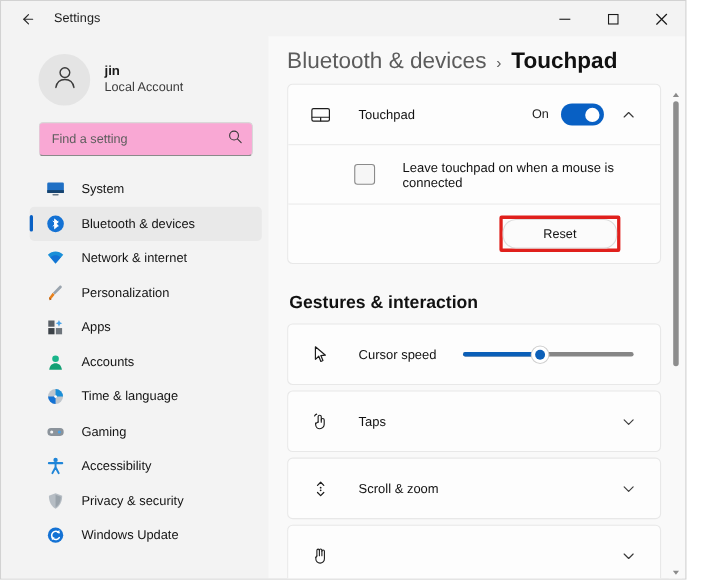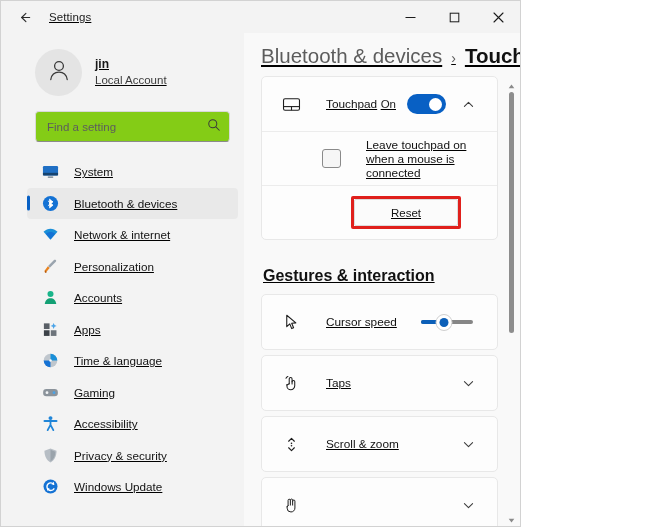--- a/index.html
+++ b/index.html
@@ -7,28 +7,27 @@
   html, body {
     width: 650px;
     height: 527px;
     overflow: hidden;
     font-family: "Liberation Sans", sans-serif;
     background: #ffffff;
   }
 
   #window {
     position: relative;
-    width: 521px;
+    width: 624px;
     height: 527px;
     background: #f3f3f3;
     border: 1px solid #d2d2d2;
     overflow: hidden;
     display: flex;
     flex-direction: column;
-    text-decoration: underline;
   }
 
   
   .titlebar {
     height: 32px;
     min-height: 32px;
     background: #f3f3f3;
     display: flex;
     align-items: center;
     position: relative;
@@ -86,21 +85,21 @@
     flex: none;
   }
   .acct-text { margin-left: 13px; line-height: 1.25; }
   .acct-name { font-size: 12px; font-weight: bold; color: #191919; }
   .acct-type { font-size: 11.5px; color: #3c3c3c; margin-top: 1px; }
 
   .searchwrap { margin: 10px 14px 0 14px; position: relative; }
   .searchbox {
     width: 100%;
     height: 31px;
-    background: #84cc16;
+    background: #f9a8d4;
     border: 1px solid #d8d8d8;
     border-bottom: 1px solid #8a8a8a;
     border-radius: 4px;
     font-family: "Liberation Sans", sans-serif;
     font-size: 11.5px;
     color: #1b1b1b;
     padding: 0 30px 0 11px;
     outline: none;
   }
   .searchbox::placeholder { color: #5d5d5d; }
@@ -264,21 +263,21 @@
     border: 3px solid #e0201c;
     border-radius: 2px;
     padding: 0;
     margin-left: auto;
     margin-right: 20px;
   }
   .reset-btn {
     width: 104px; height: 27px;
     background: #fbfbfb;
     border: 1px solid #dcdcdc;
-    border-radius: 2px;
+    border-radius: 12px;
     font-family: "Liberation Sans", sans-serif;
     font-size: 11.5px;
     color: #131313;
     display: flex; align-items: center; justify-content: center;
   }
 
   .section-title {
     font-size: 16px;
     font-weight: bold;
     color: #111111;
@@ -467,37 +466,37 @@
               <path d="M6.2 8.7 L8.1 10.6 L5 14.4 C4.4 15.1 3.5 15.2 3 14.7 C2.5 14.2 2.6 13.3 3.3 12.7 Z" fill="#e8821e"></path>
               <path d="M3.1 12.9 L5.2 15 L3.1 15.9 Z" fill="#b3590c"></path>
             </svg>
           </span>
           <span class="nav-label">Personalization</span>
         </div>
 
         <div class="navitem">
           <span class="nav-ico">
             <svg width="17" height="17" viewBox="0 0 18 18">
-              <circle cx="9" cy="5.4" r="3.2" fill="#19b58a"></circle>
-              <path d="M2.9 16 C3.4 11.9 5.9 9.8 9 9.8 C12.1 9.8 14.6 11.9 15.1 16 Z" fill="#13a074"></path>
-            </svg>
-          </span>
-          <span class="nav-label">Accounts</span>
-        </div>
-
-        <div class="navitem">
-          <span class="nav-ico">
-            <svg width="17" height="17" viewBox="0 0 18 18">
               <rect x="2" y="2.5" width="6" height="6" fill="#595f66"></rect>
               <rect x="2" y="9.8" width="6" height="6" fill="#3c4248"></rect>
               <rect x="9.3" y="9.8" width="6" height="6" fill="#6d747b"></rect>
               <path d="M12.3 2 L13.3 4.2 L15.5 5.2 L13.3 6.2 L12.3 8.4 L11.3 6.2 L9.1 5.2 L11.3 4.2 Z" fill="#4aa3e8"></path>
             </svg>
           </span>
           <span class="nav-label">Apps</span>
+        </div>
+
+        <div class="navitem">
+          <span class="nav-ico">
+            <svg width="17" height="17" viewBox="0 0 18 18">
+              <circle cx="9" cy="5.4" r="3.2" fill="#19b58a"></circle>
+              <path d="M2.9 16 C3.4 11.9 5.9 9.8 9 9.8 C12.1 9.8 14.6 11.9 15.1 16 Z" fill="#13a074"></path>
+            </svg>
+          </span>
+          <span class="nav-label">Accounts</span>
         </div>
 
         <div class="navitem">
           <span class="nav-ico">
             <svg width="17" height="17" viewBox="0 0 18 18">
               <circle cx="9" cy="9" r="7.2" fill="#bfc6cd"></circle>
               <path d="M9 1.8 A7.2 7.2 0 0 1 16.2 9 L9 9 Z" fill="#1a8fd8"></path>
               <path d="M1.8 9 A7.2 7.2 0 0 0 9 16.2 L9 9 Z" fill="#1472d4"></path>
               <circle cx="9" cy="9" r="1.3" fill="#ffffff"></circle>
             </svg>

